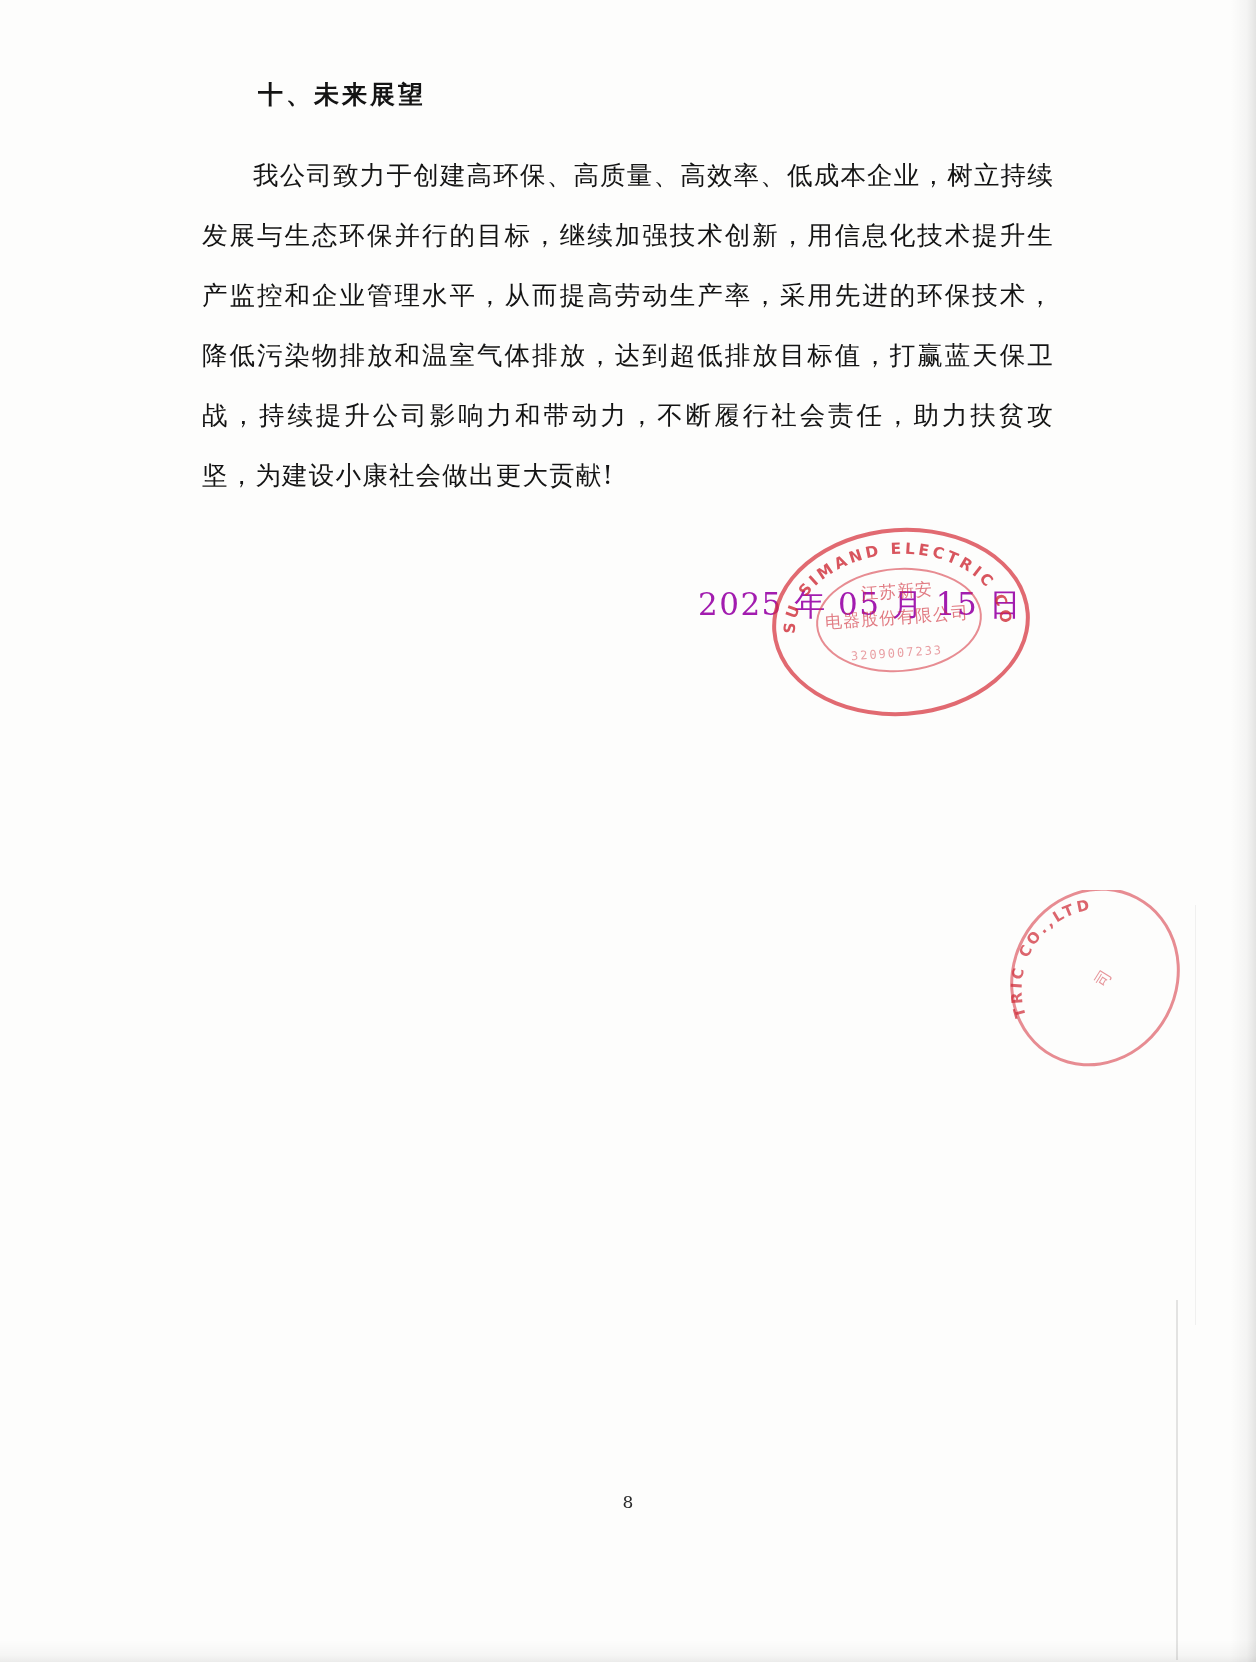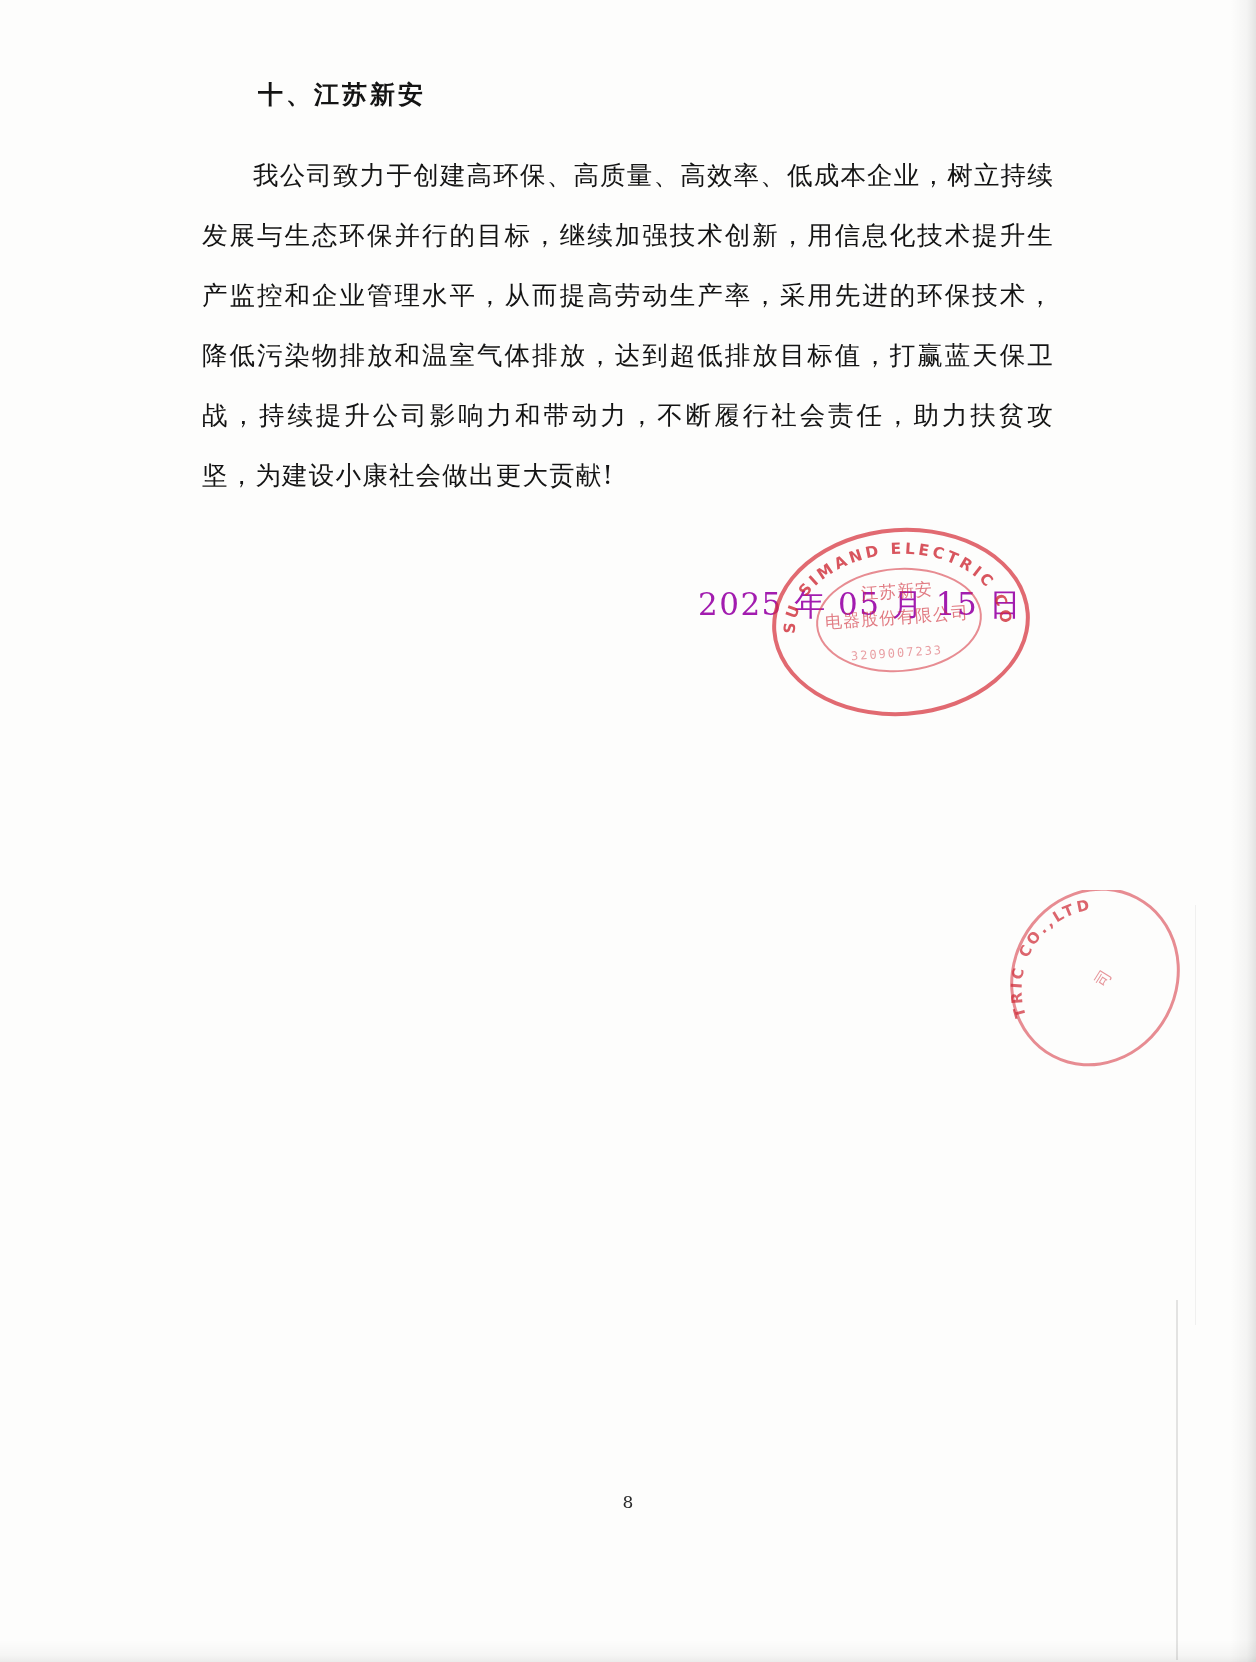--- a/index.html
+++ b/index.html
@@ -218,21 +218,21 @@
     font-family: "DejaVu Serif", "Liberation Serif", serif;
   }
 </style>
 </head>
 <body>
 
 <div class="page">
 
   <div class="content">
 
-    <h2 class="section-heading">十、江苏新安</h2>
+    <h2 class="section-heading">十、未来展望</h2>
 
     <p class="body-text">我公司致力于创建高环保、高质量、高效率、低成本企业，树立持续发展与生态环保并行的目标，继续加强技术创新，用信息化技术提升生产监控和企业管理水平，从而提高劳动生产率，采用先进的环保技术，降低污染物排放和温室气体排放，达到超低排放目标值，打赢蓝天保卫战，持续提升公司影响力和带动力，不断履行社会责任，助力扶贫攻坚，为建设小康社会做出更大贡献!</p>
 
     <div class="signature-block">
       <div class="sign-date">2025 年 05 月 15 日</div>
     </div>
 
   </div>
 
   <div class="seal">

